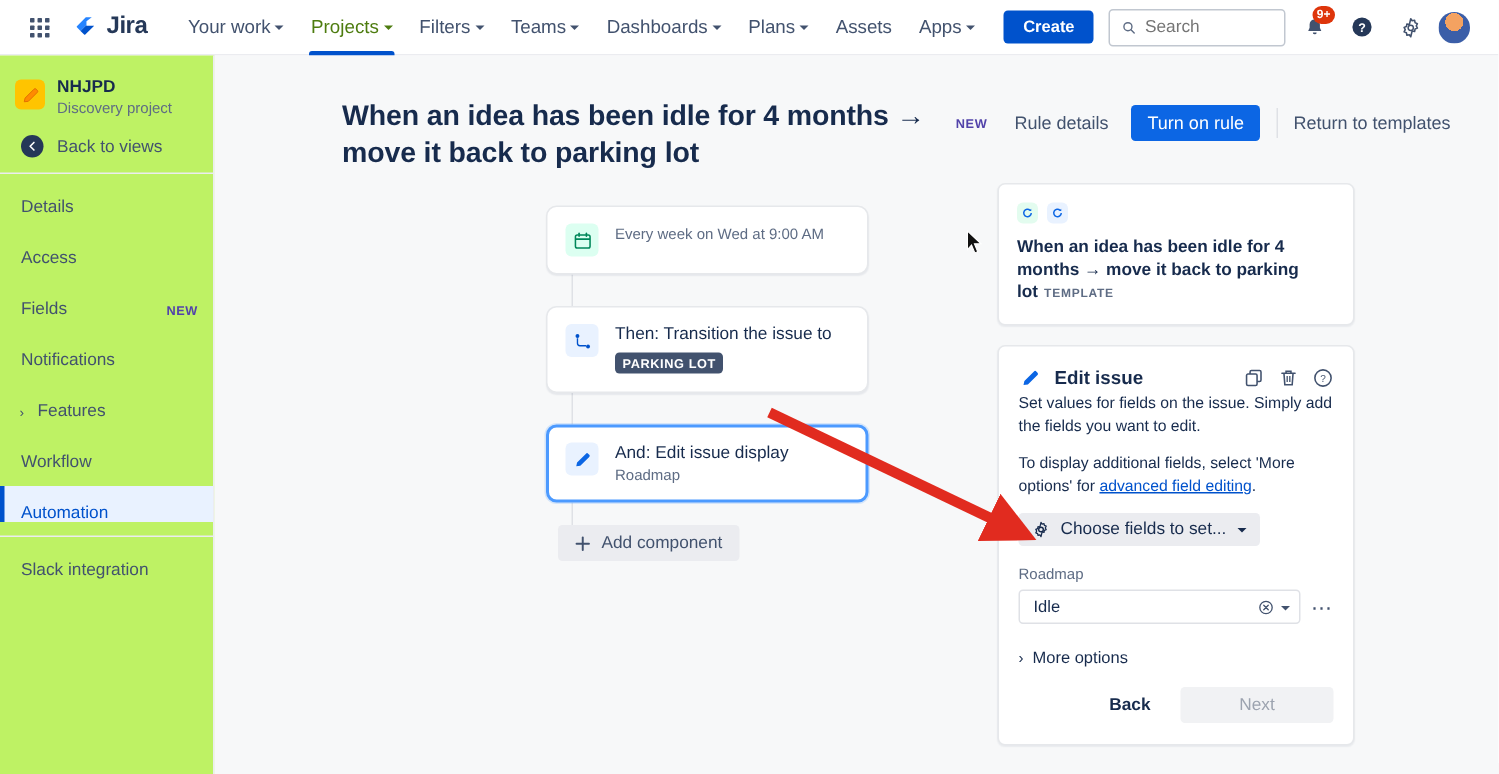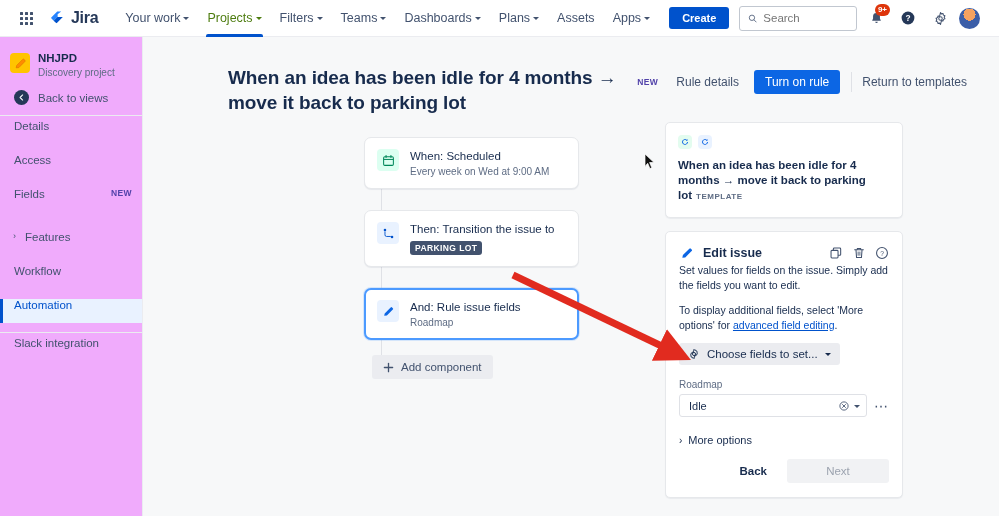--- a/index.html
+++ b/index.html
@@ -53,35 +53,35 @@
   }
   .avatar-nav {
     width:21px; height:21px; border-radius:50%;
     background: radial-gradient(circle at 50% 32%, #f4a261 0 34%, transparent 34%), linear-gradient(#3b5ea8,#3b5ea8);
     overflow:hidden; cursor:pointer;
   }
 
   
   .sidebar {
     position:absolute; top:37px; left:0; width:143px; height:479px;
-    background:#f0abfc; border-right:1px solid #ebecf0;
+    background:#bef264; border-right:1px solid #ebecf0;
   }
   .proj-head { display:flex; gap:8px; padding:14px 12px 8px 10px; align-items:flex-start; }
   .proj-avatar {
     width:20px; height:20px; border-radius:4px; flex:none; margin-top:2px;
     background:#ffc400; display:flex; align-items:center; justify-content:center;
   }
   .proj-name { font-size:11.5px; font-weight:700; color:#172b4d; line-height:14px; }
   .proj-type { font-size:10px; color:#5e6c84; margin-top:2px; }
   .backrow { display:flex; align-items:center; gap:9px; padding:4px 12px 10px 14px; cursor:pointer; }
   .back-circle { width:15px;height:15px;border-radius:50%;background:#253858;display:flex;align-items:center;justify-content:center;flex:none; }
   .back-label { font-size:11.5px; color:#42526e; }
   .sb-sep { height:1px; background:#ebecf0; margin:0 0 4px 0; }
   .sb-item {
-    position:relative; display:flex; align-items:flex-start; height:24px;
+    position:relative; display:flex; align-items:flex-end; height:24px;
     padding:0 10px 0 14px; font-size:11.5px; color:#42526e; cursor:pointer; margin-bottom:0;
   }
   .sb-list .sb-item { margin:0 0 1px 0; }
   .sb-item.selected { background:#e9f2ff; color:#0052cc; font-weight:400; }
   .sb-item.selected::before { content:""; position:absolute; left:0; top:0; bottom:0; width:2.5px; background:#0052cc; }
   .sb-spacer { height:9px; }
   .sb-new {
     margin-left:auto; font-size:8.5px; font-weight:700; color:#5243aa; letter-spacing:0.4px;
   }
   .sb-chevron { font-size:9px; color:#42526e; margin-right:9px; margin-left:-1px; }
@@ -302,20 +302,23 @@
     <div class="sb-spacer"></div>
     <div class="sb-item">
       <span>Access</span>
     </div>
     <div class="sb-spacer"></div>
     <div class="sb-item">
       <span>Fields</span>
       <span class="sb-new">NEW</span>
     </div>
     <div class="sb-spacer"></div>
+    <div class="sb-item">
+      <span>Notifications</span>
+    </div>
     <div class="sb-spacer"></div>
     <div class="sb-item">
       <span class="sb-chevron">›</span>
       <span>Features</span>
     </div>
     <div class="sb-spacer"></div>
     <div class="sb-item">
       <span>Workflow</span>
     </div>
     <div class="sb-spacer"></div>
@@ -349,21 +352,20 @@
     <div class="chain-card">
       <span class="card-icon ic-green">
         <svg width="13" height="13" viewBox="0 0 24 24">
           <rect x="3" y="5" width="18" height="16" rx="2.2" fill="none" stroke="#00875a" stroke-width="1.9"></rect>
           <line x1="3" y1="10" x2="21" y2="10" stroke="#00875a" stroke-width="1.9"></line>
           <line x1="7.5" y1="2.8" x2="7.5" y2="6.5" stroke="#00875a" stroke-width="1.9" stroke-linecap="round"></line>
           <line x1="16.5" y1="2.8" x2="16.5" y2="6.5" stroke="#00875a" stroke-width="1.9" stroke-linecap="round"></line>
         </svg>
       </span>
       <div>
-        <div class="card-title">When: Scheduled</div>
         <div class="card-sub">Every week on Wed at 9:00 AM</div>
       </div>
     </div>
 
     <div class="connector"></div>
 
     <div class="chain-card">
       <span class="card-icon ic-blue">
         <svg width="13" height="13" viewBox="0 0 24 24">
           <circle cx="5.5" cy="5.5" r="2.4" fill="#0052cc"></circle>
@@ -379,21 +381,21 @@
 
     <div class="connector"></div>
 
     <div class="chain-card selected">
       <span class="card-icon ic-blue">
         <svg width="13" height="13" viewBox="0 0 24 24">
           <path d="M4 20l1-4.5L16 4.5a1.8 1.8 0 0 1 2.6 0l1.4 1.4a1.8 1.8 0 0 1 0 2.6L9 19.5 4 20z" fill="#0c66e4"></path>
         </svg>
       </span>
       <div>
-        <div class="card-title">And: Rule issue fields</div>
+        <div class="card-title">And: Edit issue display</div>
         <div class="card-sub">Roadmap</div>
       </div>
     </div>
 
     <div class="connector" style="height:15px;"></div>
 
     <button class="add-comp" style="margin-left:8px;">
       <svg width="11" height="11" viewBox="0 0 16 16">
         <line x1="8" y1="2" x2="8" y2="14" stroke="#42526e" stroke-width="1.9" stroke-linecap="round"></line>
         <line x1="2" y1="8" x2="14" y2="8" stroke="#42526e" stroke-width="1.9" stroke-linecap="round"></line>

